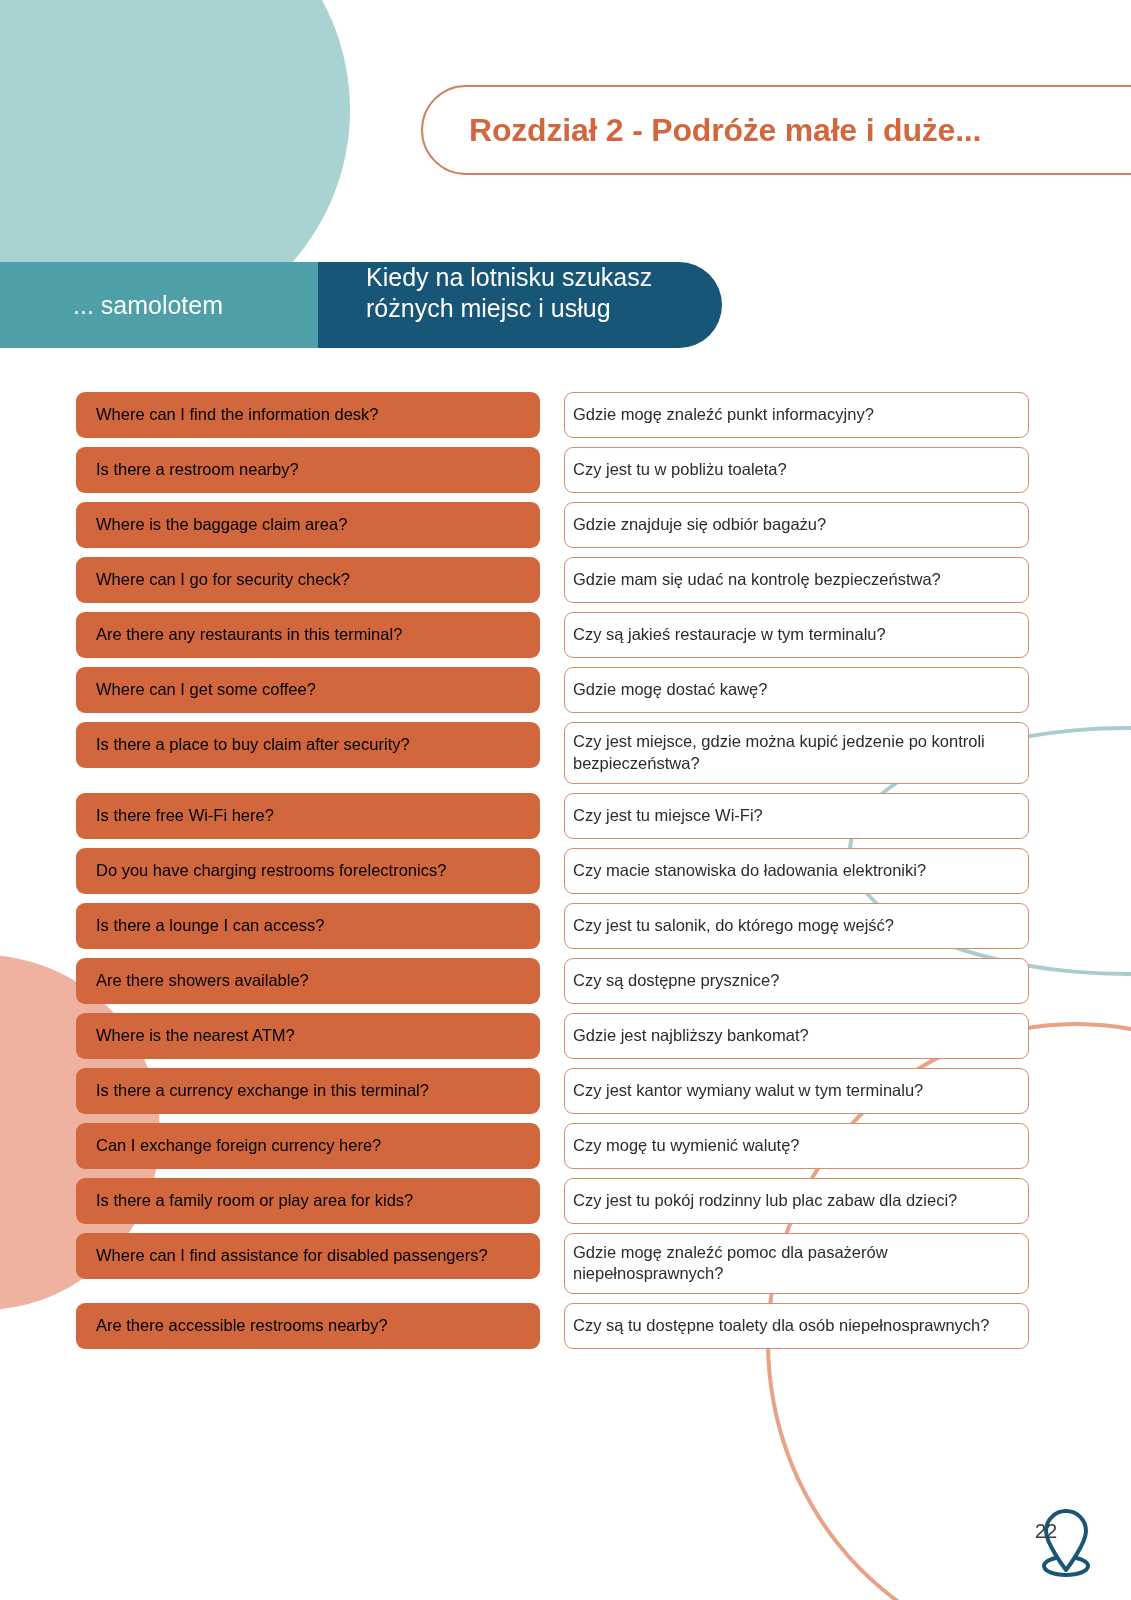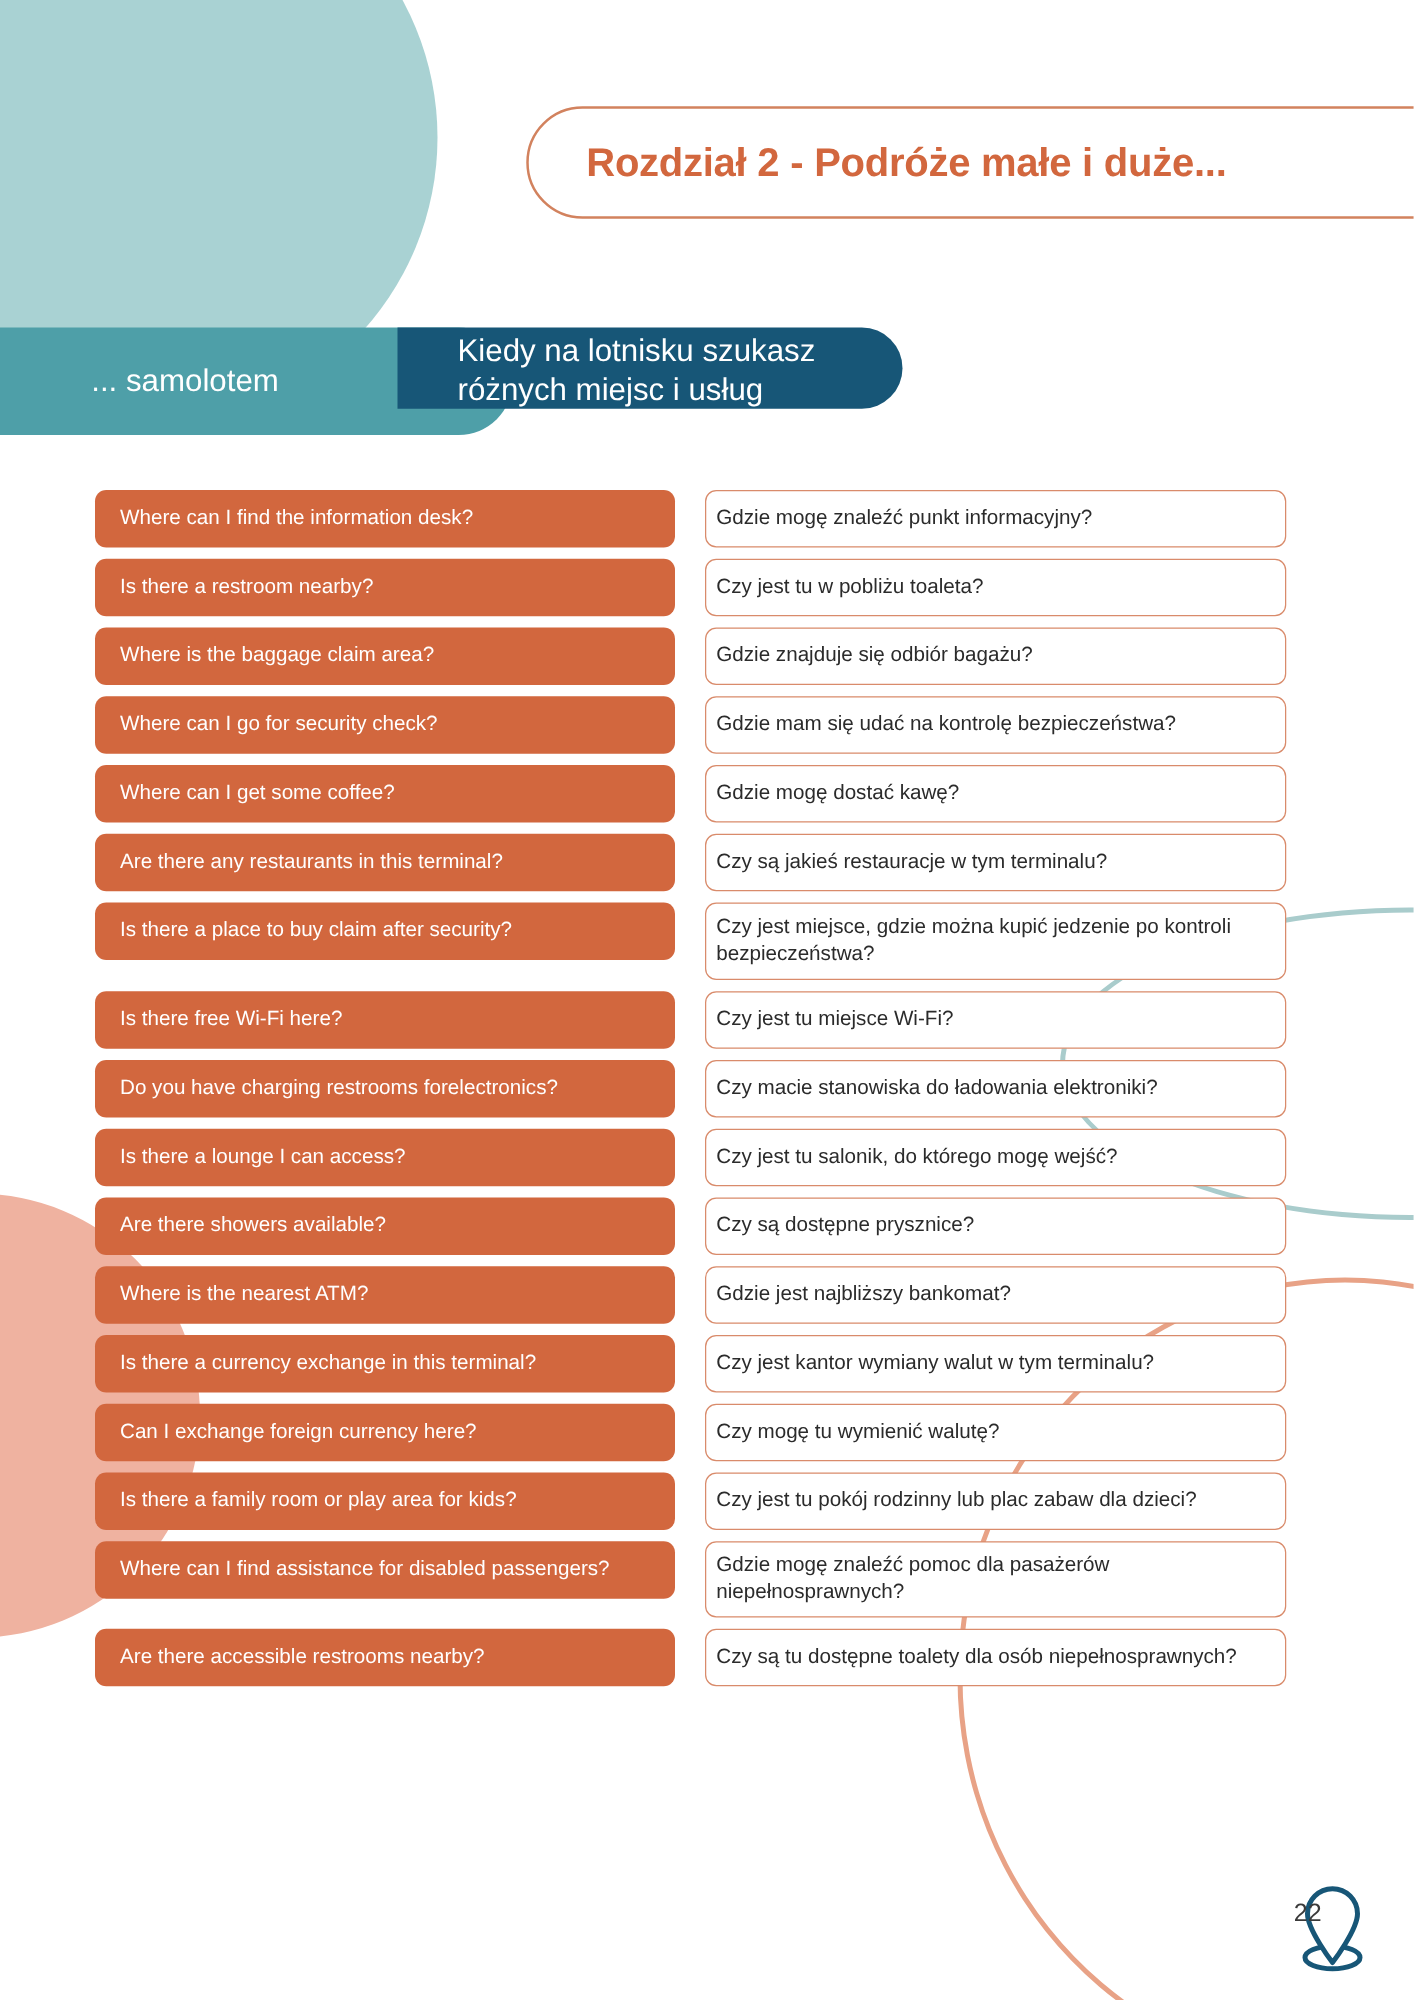--- a/index.html
+++ b/index.html
@@ -115,26 +115,26 @@
     font-size: 25px;
     padding-left: 73px;
     white-space: nowrap;
   }
 
   #banner-right {
     position: absolute;
     left: 318px;
     top: 0;
     width: 404px;
-    height: 65px;
+    height: 86px;
     background: #175677;
     border-radius: 0 43px 43px 0;
     display: flex;
     flex-direction: column;
-    justify-content: flex-end;
+    justify-content: flex-start;
     z-index: 2;
   }
 
   #banner-right-label {
     color: #ffffff;
     font-size: 25px;
     line-height: 1.22;
     padding-left: 48px;
     padding-right: 12px;
   }
@@ -154,21 +154,21 @@
     margin-bottom: 9px;
     padding-left: 76px;
     padding-right: 26px;
   }
 
   .card-en {
     width: 464px;
     min-height: 46px;
     background: #d2673e;
     border-radius: 9px;
-    color: #ffffff;
+    color: #000000;
     font-size: 16.5px;
     line-height: 1.3;
     display: flex;
     align-items: center;
     padding: 8px 18px 8px 20px;
     flex: 0 0 auto;
   }
 
   .gap { width: 24px; flex: 0 0 auto; }
 
@@ -245,28 +245,28 @@
         <div class="card-en">Where is the baggage claim area?</div>
         <div class="gap"></div>
         <div class="card-pl">Gdzie znajduje się odbiór bagażu?</div>
       </div>
       <div class="phrase-row">
         <div class="card-en">Where can I go for security check?</div>
         <div class="gap"></div>
         <div class="card-pl">Gdzie mam się udać na kontrolę bezpieczeństwa?</div>
       </div>
       <div class="phrase-row">
+        <div class="card-en">Are there any restaurants in this terminal?</div>
+        <div class="gap"></div>
+        <div class="card-pl">Czy są jakieś restauracje w tym terminalu?</div>
+      </div>
+      <div class="phrase-row">
         <div class="card-en">Where can I get some coffee?</div>
         <div class="gap"></div>
         <div class="card-pl">Gdzie mogę dostać kawę?</div>
-      </div>
-      <div class="phrase-row">
-        <div class="card-en">Are there any restaurants in this terminal?</div>
-        <div class="gap"></div>
-        <div class="card-pl">Czy są jakieś restauracje w tym terminalu?</div>
       </div>
       <div class="phrase-row">
         <div class="card-en">Is there a place to buy claim after security?</div>
         <div class="gap"></div>
         <div class="card-pl">Czy jest miejsce, gdzie można kupić jedzenie po kontroli bezpieczeństwa?</div>
       </div>
       <div class="phrase-row">
         <div class="card-en">Is there free Wi-Fi here?</div>
         <div class="gap"></div>
         <div class="card-pl">Czy jest tu miejsce Wi-Fi?</div>

